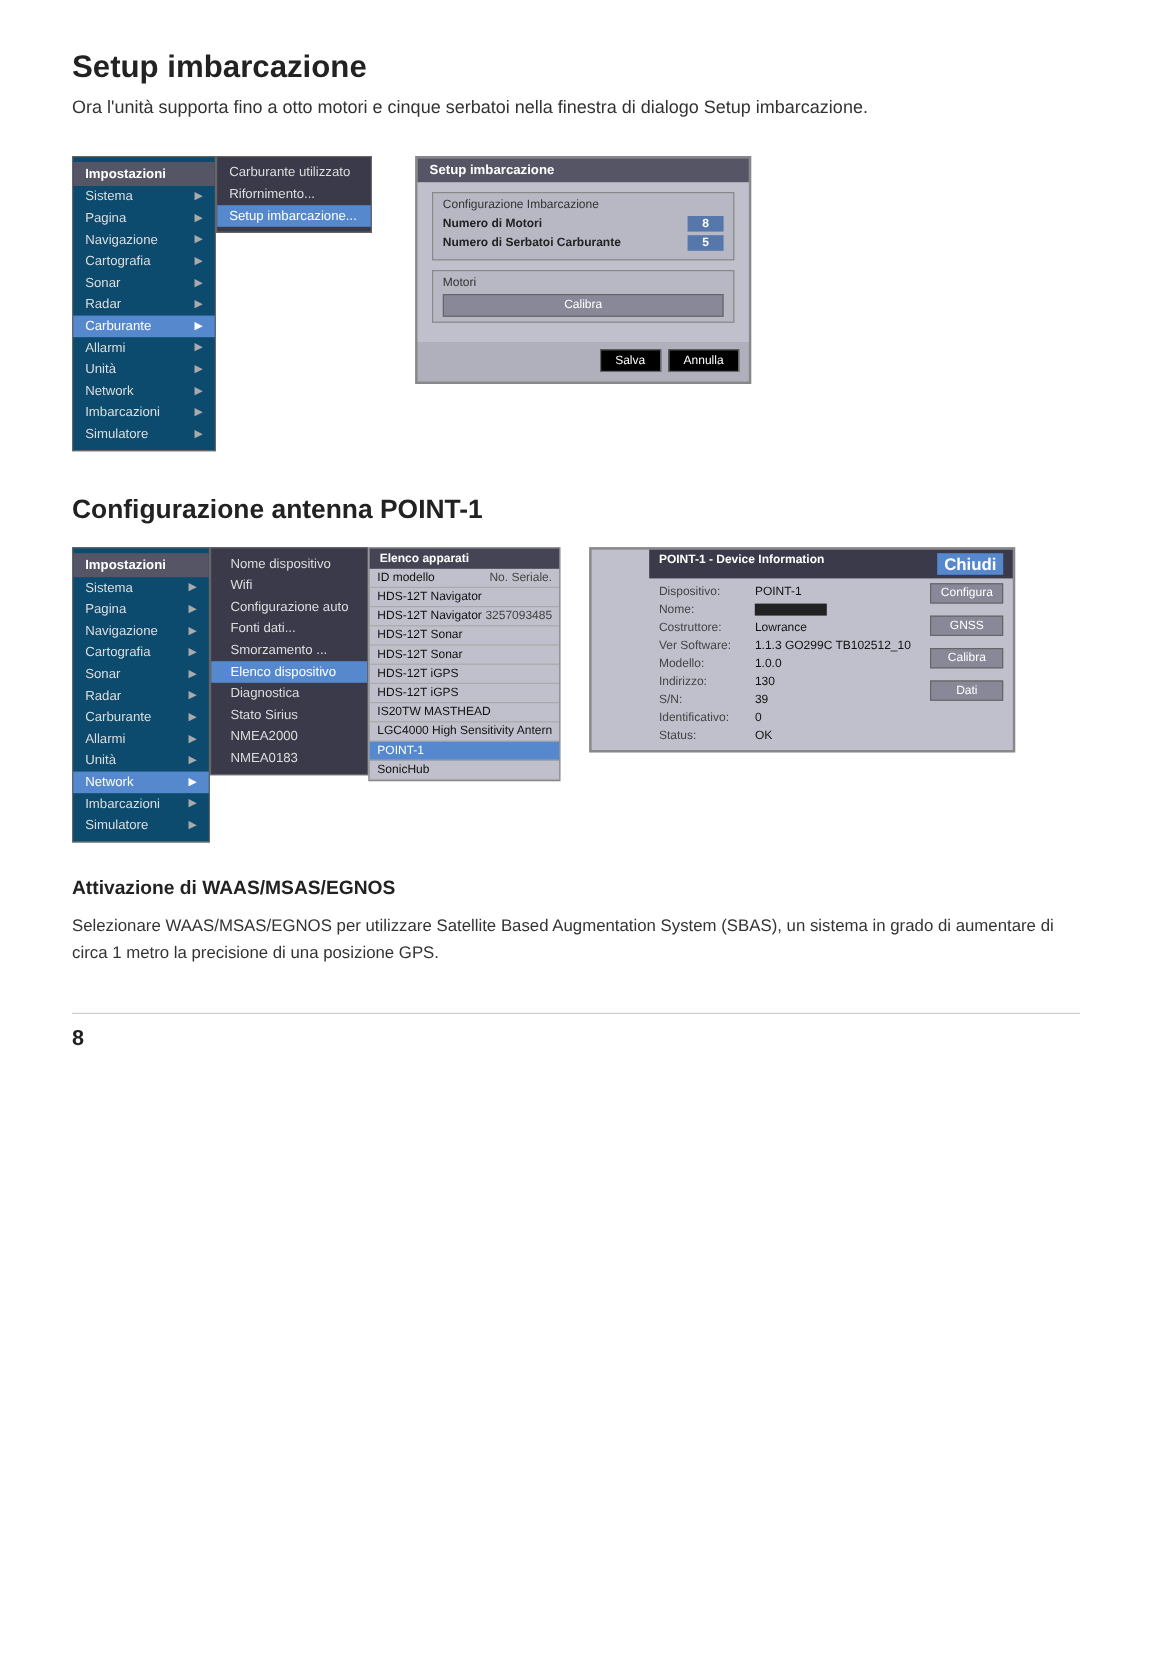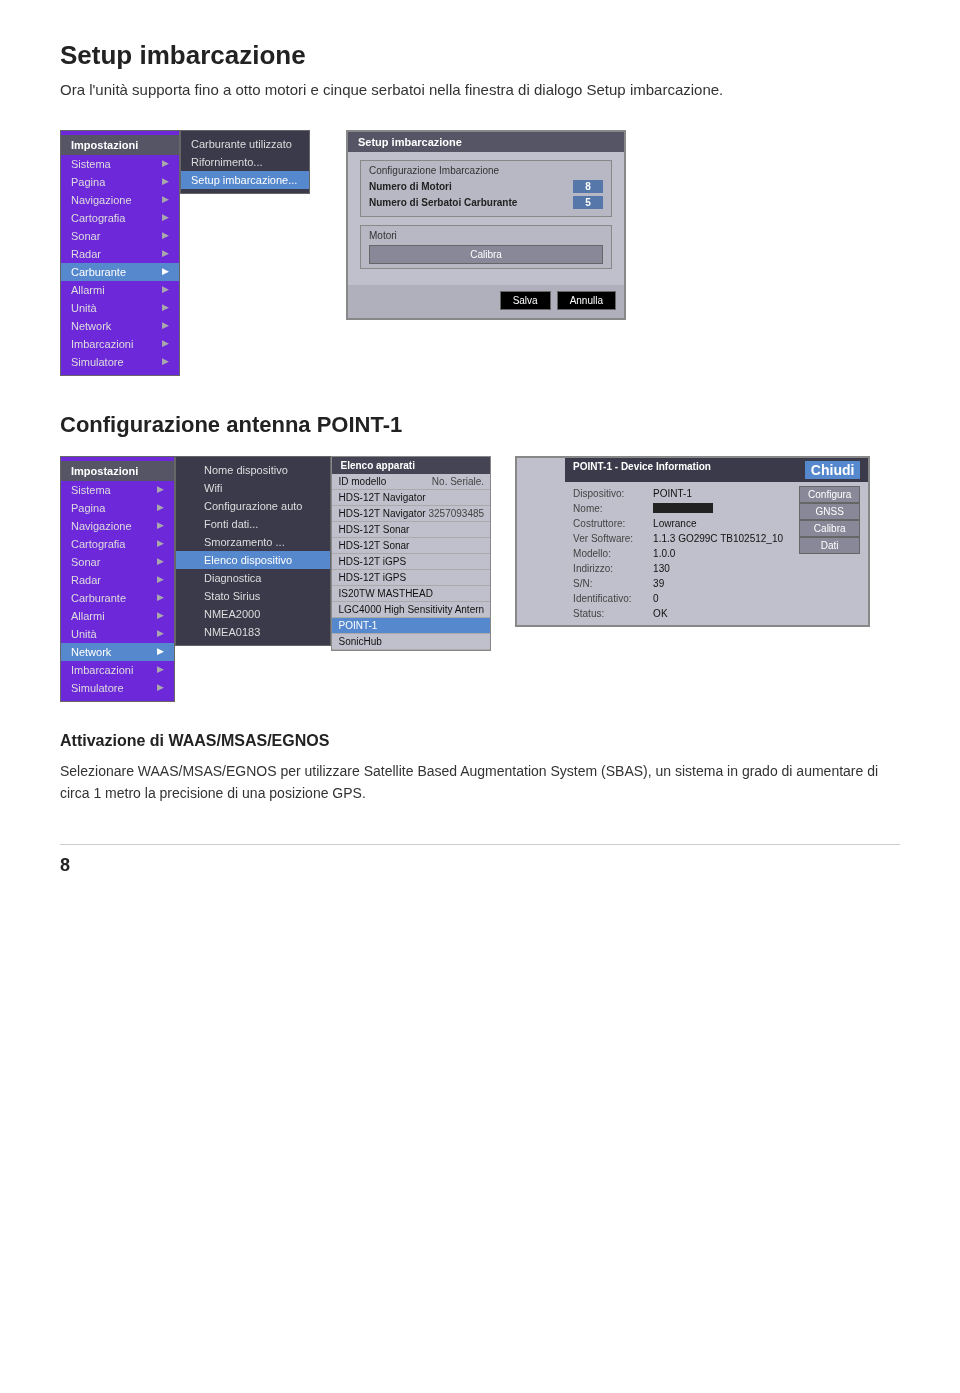--- a/index.html
+++ b/index.html
@@ -24,21 +24,21 @@
       margin-bottom: 8px;
     }
     .section-desc {
       font-size: 15px;
       color: #333;
       margin-bottom: 28px;
       line-height: 1.5;
     }
 
     .menu-panel {
-      background: #6d28d9;
+      background: #0c4a6e;
       border: 1px solid #666;
       min-width: 120px;
       padding: 4px 0;
     }
 
     .menu-panel .menu-header {
       background: #555566;
       padding: 4px 10px;
       font-weight: bold;
       font-size: 11px;
@@ -207,21 +207,21 @@
     }
 
     .device-info-panel .info-value {
       color: #111;
     }
 
     .device-info-panel .btn-group {
       padding: 4px 8px;
       display: flex;
       flex-direction: column;
-      gap: 0;
+      gap: 10px;
     }
 
     .device-info-panel .btn-side {
       background: #888899;
       color: #fff;
       border: 1px solid #666;
       padding: 2px 8px;
       font-size: 10px;
       text-align: center;
       cursor: pointer;
@@ -316,21 +316,21 @@
       margin-bottom: 24px;
     }
 
     .nome-panel {
       background: #3a3a4a;
       border: 1px solid #666;
       min-width: 125px;
       padding: 4px 0;
     }
     .nome-panel .nm-item {
-      padding: 3px 28px;
+      padding: 3px 16px;
       font-size: 11px;
       color: #ddd;
       white-space: nowrap;
     }
     .nome-panel .nm-item.highlighted {
       background: #5588cc;
       color: #fff;
     }
 
   </style>

